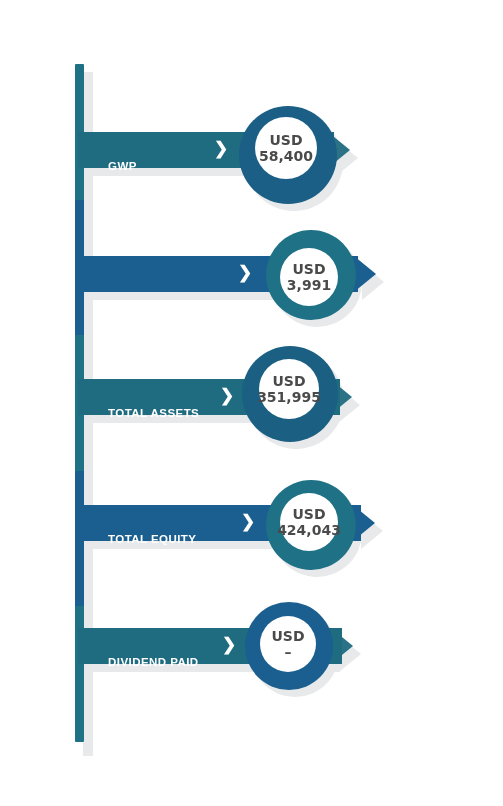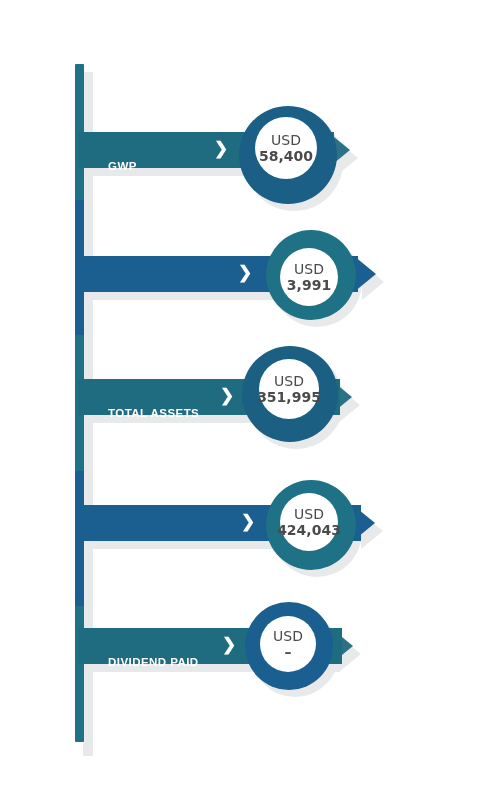--- a/index.html
+++ b/index.html
@@ -136,21 +136,21 @@
     border-radius: 50%;
     background: #ffffff;
     display: flex;
     flex-direction: column;
     align-items: center;
     justify-content: center;
   }
   .circle-currency {
     color: #4a4a4a;
     font-size: 14px;
-    font-weight: normal;
+    font-weight: bold;
     line-height: 1.15;
     font-family: "DejaVu Sans", sans-serif;
   }
   .circle-value {
     color: #4a4a4a;
     font-size: 14px;
     font-weight: bold;
     line-height: 1.15;
     font-family: "DejaVu Sans", sans-serif;
     white-space: nowrap;
@@ -218,20 +218,21 @@
             <div class="circle-value">351,995</div>
           </div>
         </div>
       </div>
       <div class="row" style="top: 505px;">
         <div class="bar-shadow" style="width: 273px;"></div>
         <div class="arrow-shadow" style="left: 361px;"></div>
         <div class="circle-shadow" style="left: 272px; top: -18px; width: 90px; height: 90px;"></div>
         <div class="arrow" style="left: 353px; border-left-color: rgb(26, 95, 143);"></div>
         <div class="bar" style="width: 283px; background: linear-gradient(to right, rgb(26, 95, 143) 0%, rgb(26, 95, 143) 100%);">
+          <div class="bar-label">TOTAL EQUITY</div>
           <div class="bar-chevron" style="left: 163px;">❯</div>
         </div>
         <div class="circle-ring" style="left: 266px; top: -25px; width: 90px; height: 90px; background: rgb(31, 113, 134);">
           <div class="circle-inner" style="left: 14px; top: 13px; width: 58px; height: 58px;">
             <div class="circle-currency">USD</div>
             <div class="circle-value">424,043</div>
           </div>
         </div>
       </div>
       <div class="row" style="top: 628px;">

